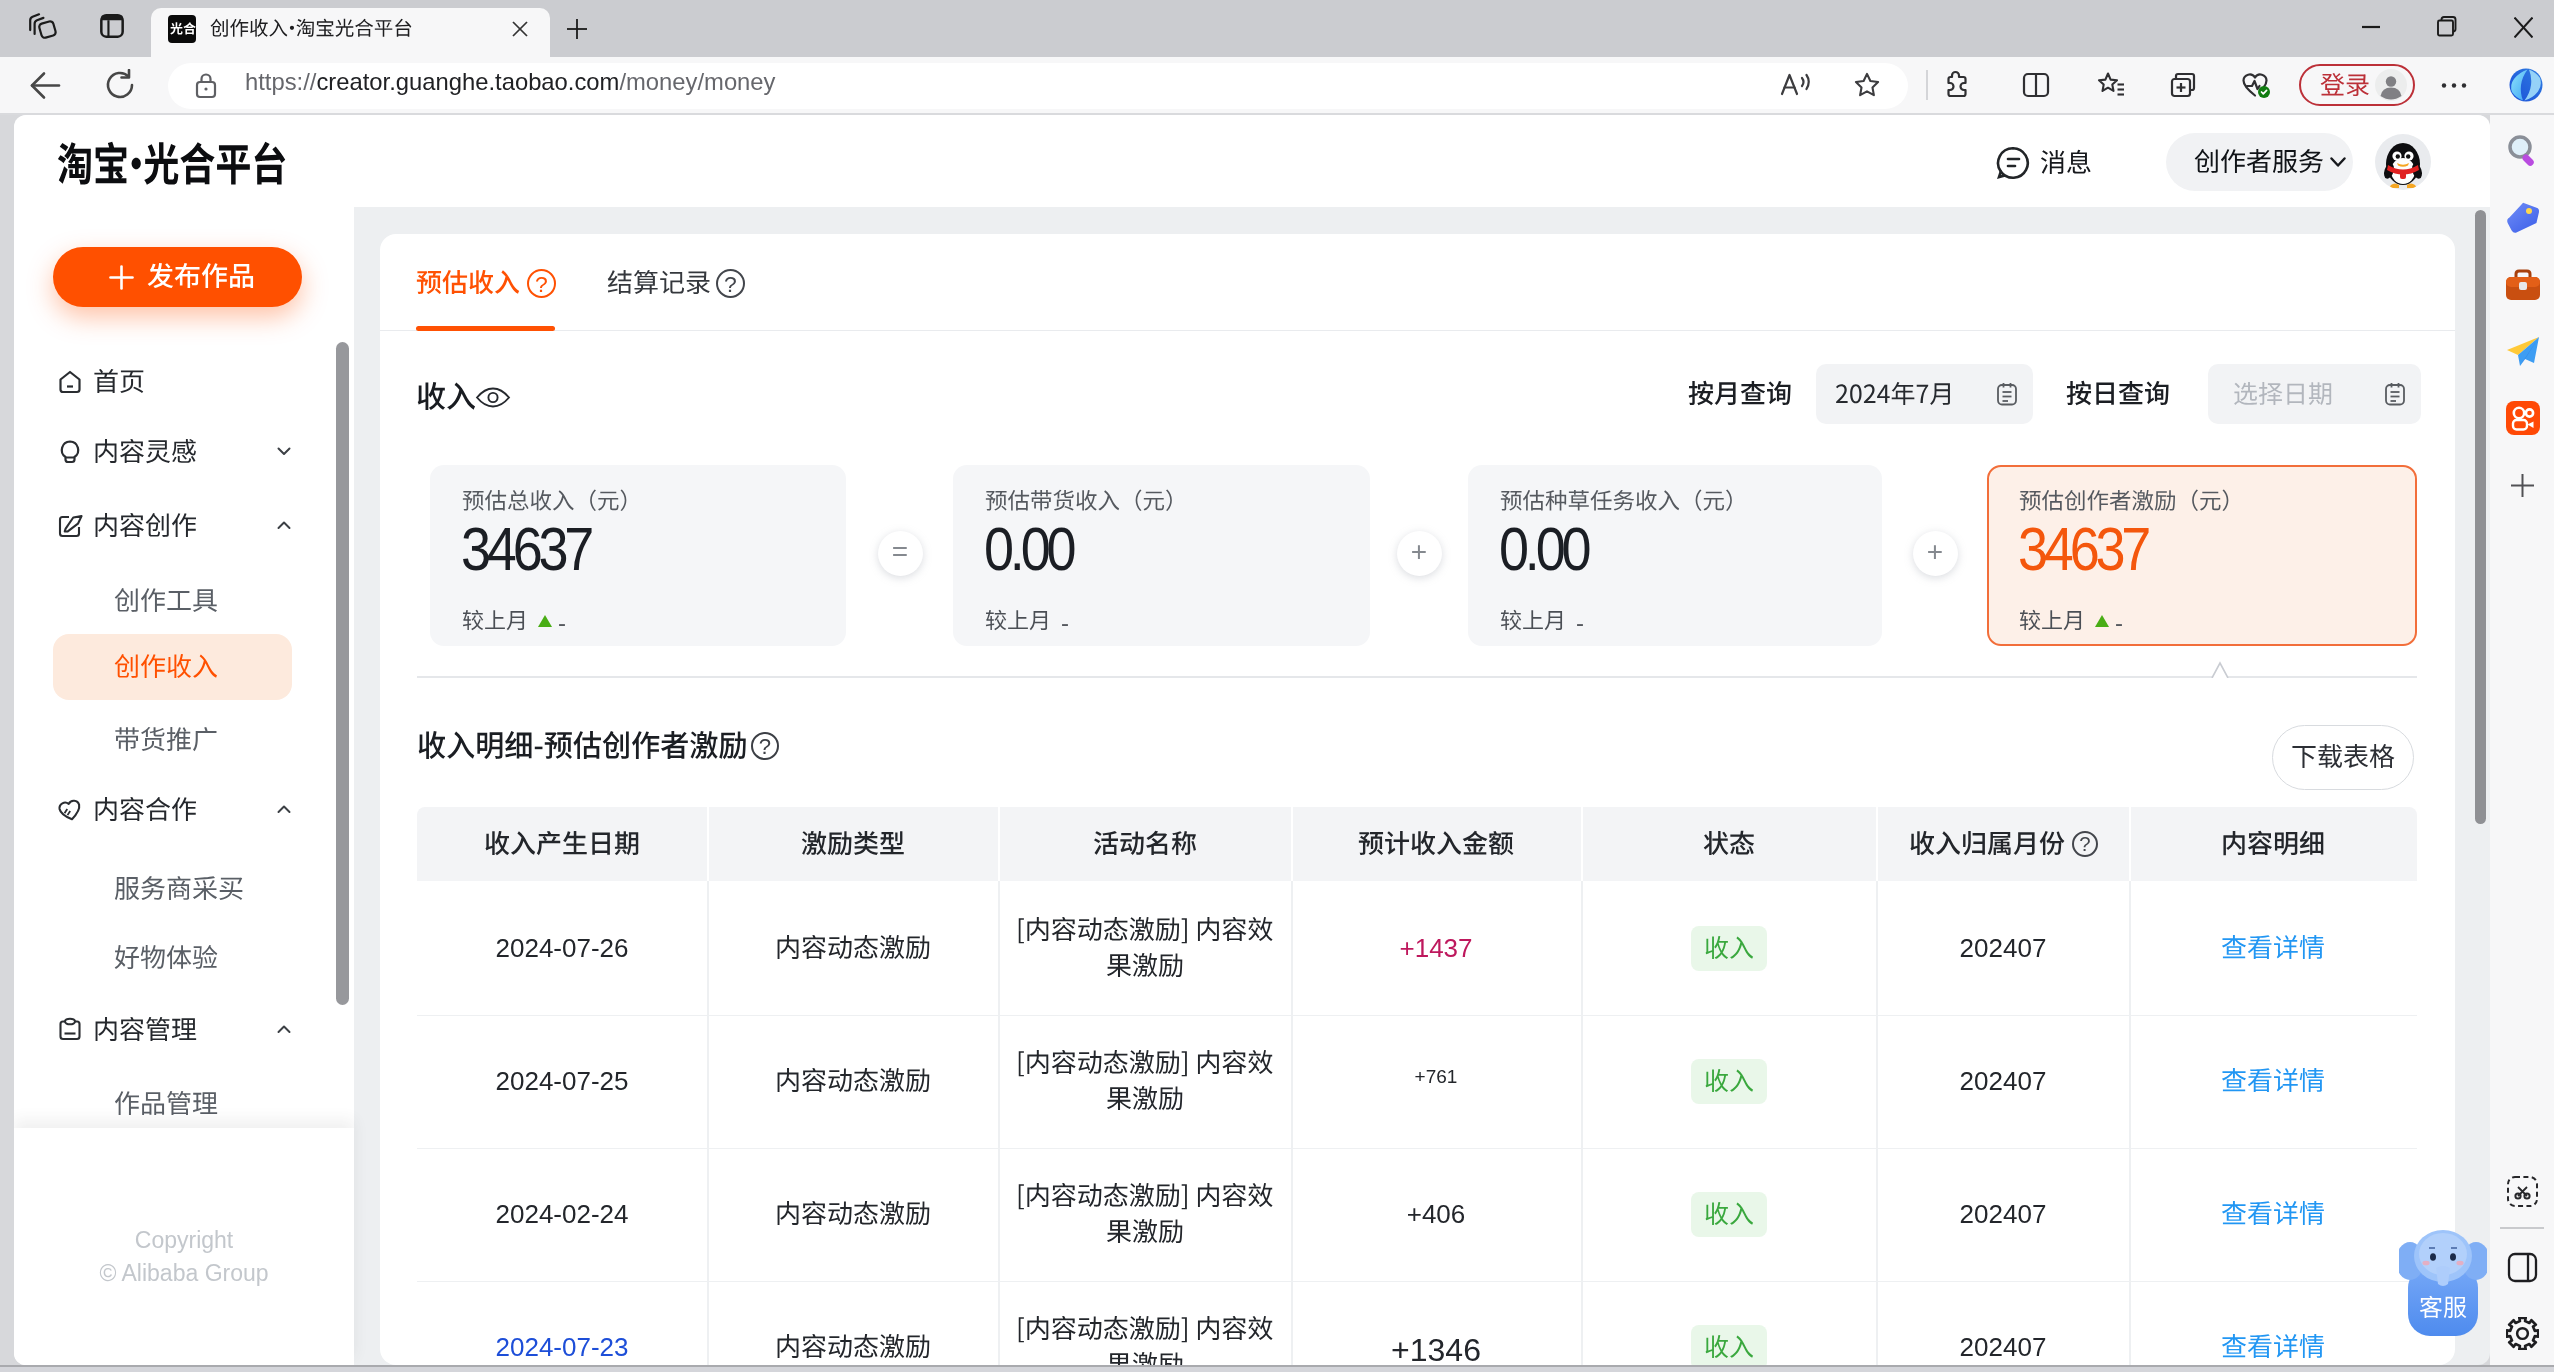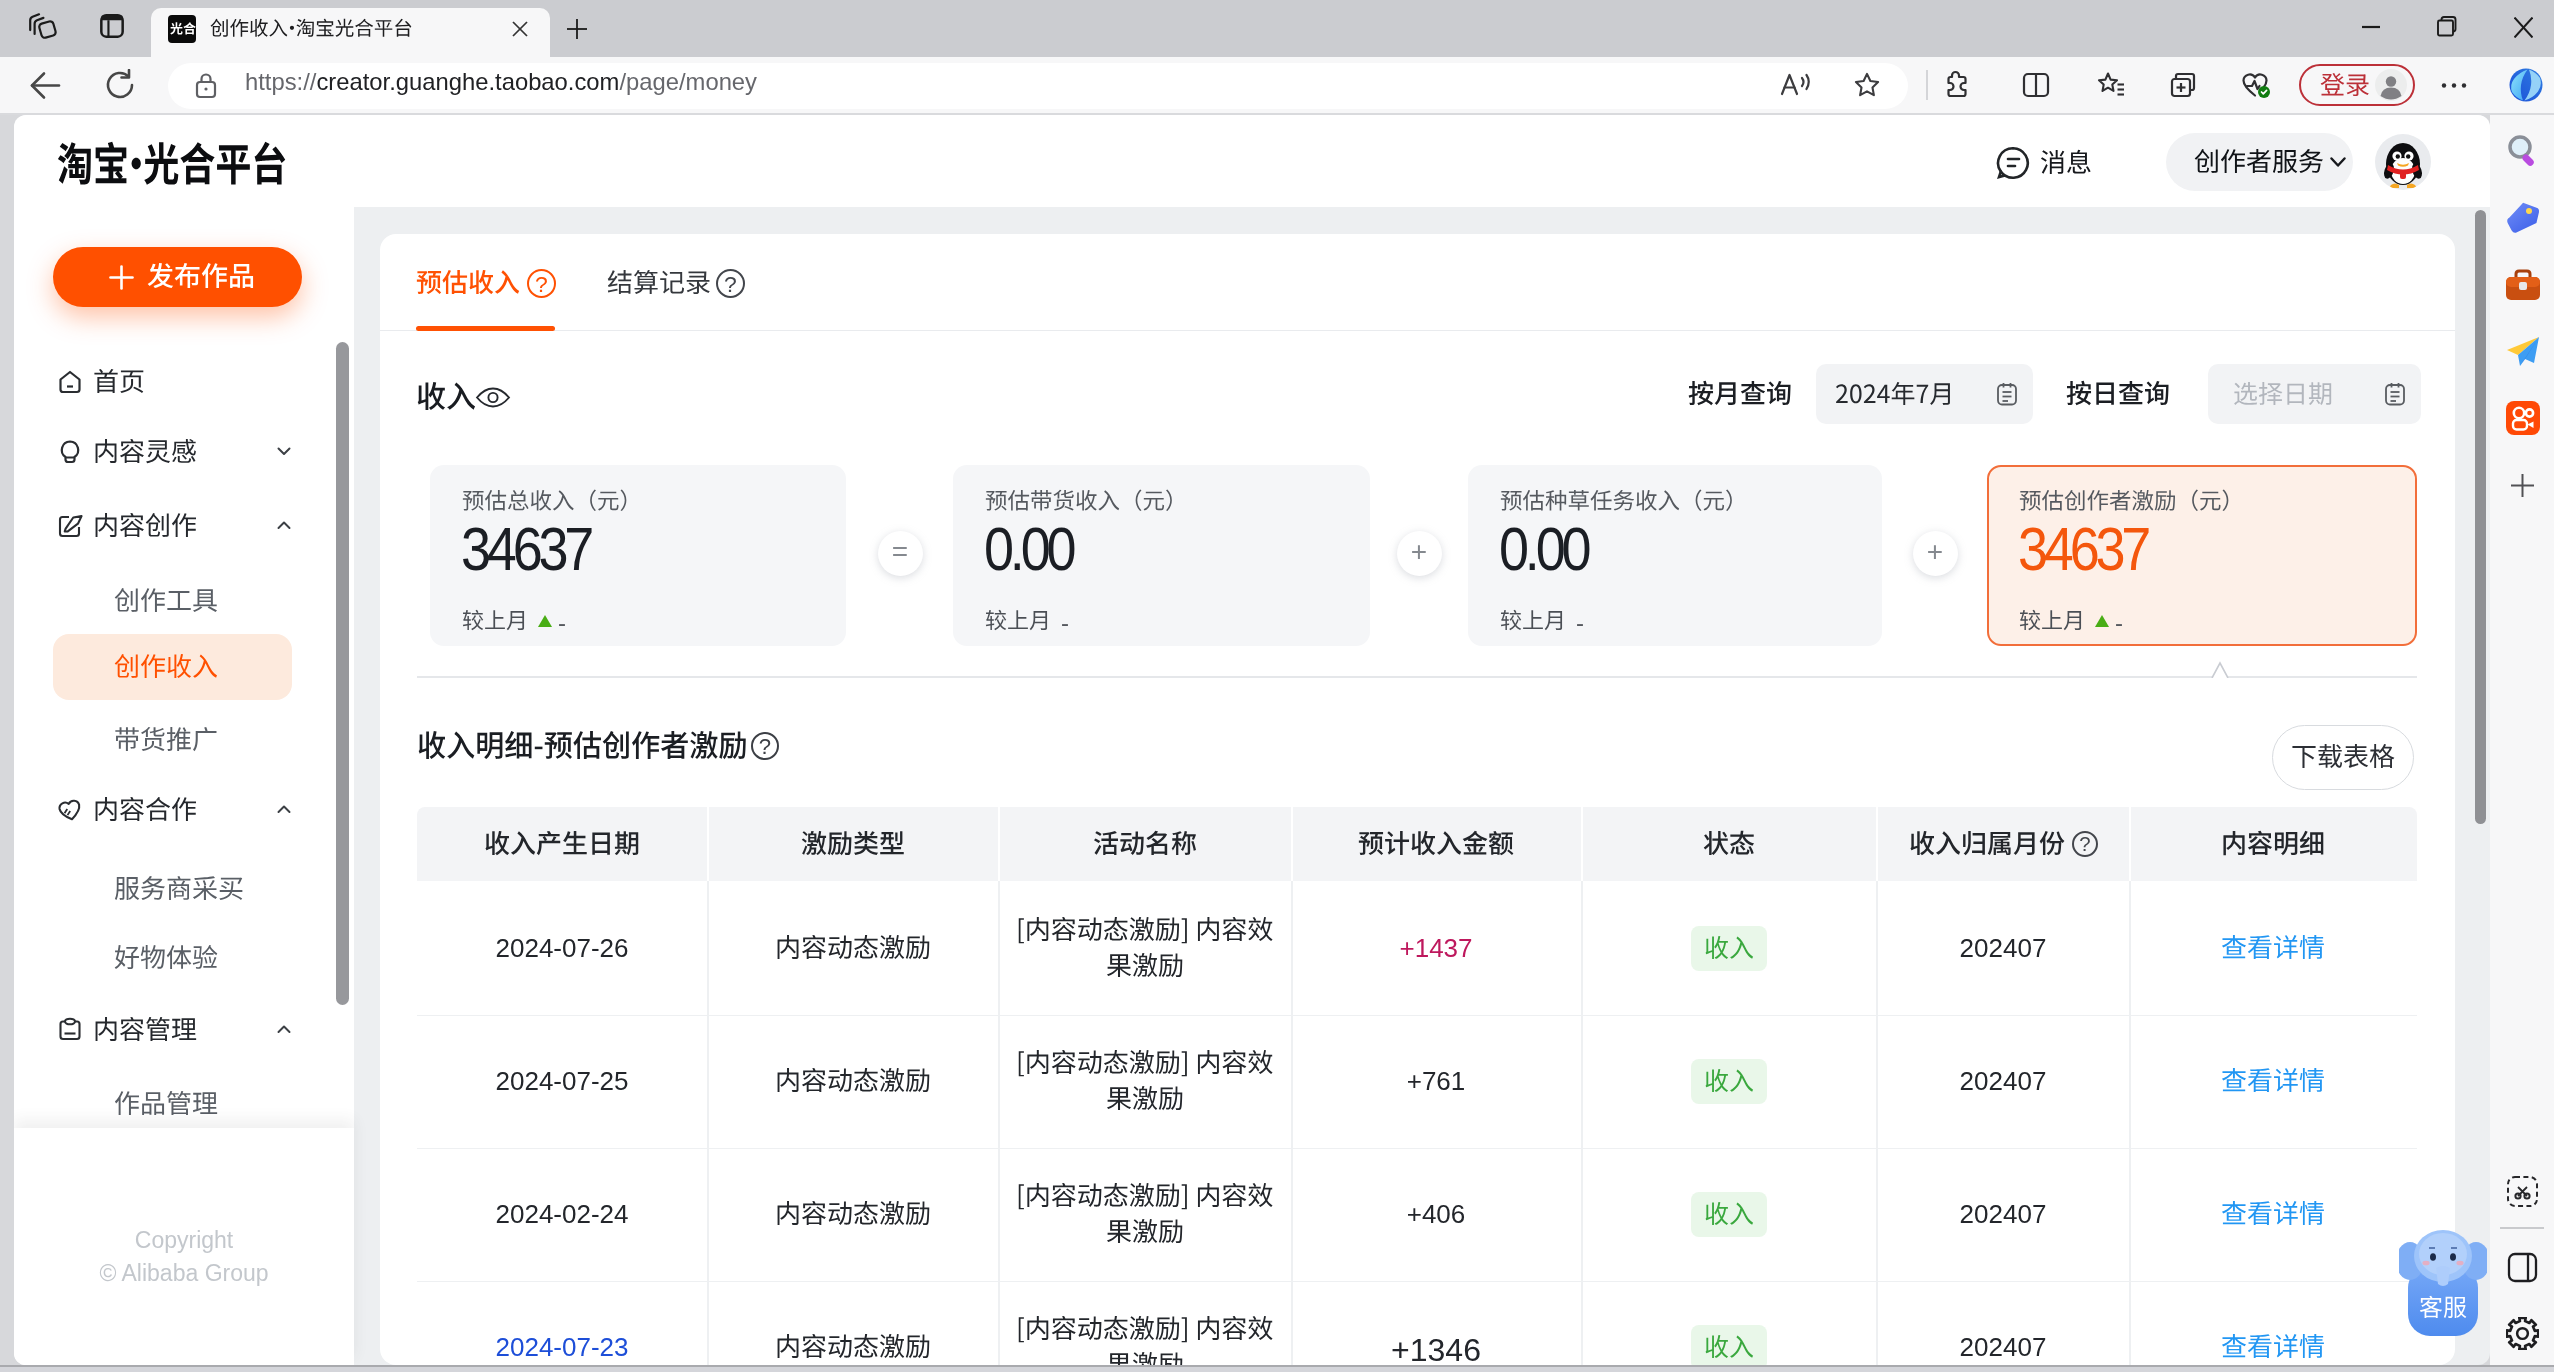--- a/index.html
+++ b/index.html
@@ -62,21 +62,21 @@
 <svg style="position:absolute;left:104px;top:69px" width="32" height="32" viewBox="0 0 32 32" fill="none" stroke="#474747" stroke-width="2.6" stroke-linecap="round">
 <path d="M28 16 A12 12 0 1 1 24.5 7.5"></path>
     <path d="M25 1 L25 8.5 L17.5 8.5" stroke-linejoin="round"></path>
   </svg>
 <div style="position:absolute;left:168px;top:63px;width:1740px;height:46px;background:#ffffff;border-radius:23px"></div>
 <svg style="position:absolute;left:194px;top:71px" width="24" height="30" viewBox="0 0 24 30" fill="none" stroke="#5f6064" stroke-width="2.2">
 <rect x="3" y="11" width="18" height="15" rx="3"></rect>
     <path d="M7.5 11 L7.5 8 A4.5 4.5 0 0 1 16.5 8 L16.5 11"></path>
     <circle cx="12" cy="18" r="1.6" fill="#5f6064" stroke="none"></circle>
   </svg>
-<div style="position:absolute;left:245px;top:67.5px;font-family:'Liberation Sans',sans-serif;font-size:23.8px;color:#202124;font-weight:400;white-space:pre"><span style="color:#66676c">https://</span><span style="color:#202124">creator.guanghe.taobao.com</span><span style="color:#66676c">/page/money</span></div>
+<div style="position:absolute;left:245px;top:67.5px;font-family:'Liberation Sans',sans-serif;font-size:23.8px;color:#202124;font-weight:400;white-space:pre"><span style="color:#66676c">https://</span><span style="color:#202124">creator.guanghe.taobao.com</span><span style="color:#66676c">/money/money</span></div>
 <svg style="position:absolute;left:1780px;top:72px" width="32" height="26" viewBox="0 0 32 26" fill="none" stroke="#3c3c3f" stroke-width="2.2" stroke-linecap="round">
 <path d="M2 22 L9.5 3 L17 22" stroke-linejoin="round"></path>
     <line x1="4.5" y1="15.5" x2="14.5" y2="15.5"></line>
 <path d="M22 6 Q25 10 22 14"></path>
     <path d="M26.5 3 Q31 9.5 26.5 17"></path>
   </svg>
 <svg style="position:absolute;left:1853px;top:71px" width="28" height="28" viewBox="0 0 24 24" fill="none" stroke="#3c3c3f" stroke-width="1.8" stroke-linejoin="round">
 <path d="M12 2.5 L14.9 8.6 L21.5 9.5 L16.7 14.1 L17.9 20.7 L12 17.5 L6.1 20.7 L7.3 14.1 L2.5 9.5 L9.1 8.6 Z"></path>
   </svg>
 <div style="position:absolute;left:1926px;top:70px;width:2px;height:30px;background:#d4d5d8"></div>
@@ -720,21 +720,21 @@
         <use href="#gR_6548" transform="translate(231.4 22.9) scale(0.0260 -0.0260)"></use>
       </g>
     </svg>
     <svg style="position:absolute;left:1092.0px;top:970.0px" width="79.0" height="28.1" viewBox="0 0 79.0 28.1" preserveAspectRatio="none">
       <g fill="#23262b">
         <use href="#gR_679c" transform="translate(0.0 22.9) scale(0.0260 -0.0260)"></use>
         <use href="#gR_6fc0" transform="translate(26.0 22.9) scale(0.0260 -0.0260)"></use>
         <use href="#gR_52b1" transform="translate(52.0 22.9) scale(0.0260 -0.0260)"></use>
       </g>
     </svg>
-    <div style="position:absolute;left:1422px;top:951px;transform:translateX(-50%);font-family:'Liberation Sans',sans-serif;font-size:26px;color:#23262b;font-weight:400;white-space:pre">+761</div>
+    <div style="position:absolute;left:1422px;top:951px;transform:translateX(-50%);font-family:'Liberation Sans',sans-serif;font-size:19px;color:#23262b;font-weight:400;white-space:pre">+761</div>
     <div style="position:absolute;left:1677px;top:943.5px;width:76px;height:45px;background:#e9f7e9;border-radius:8px"></div>
     <svg style="position:absolute;left:1690.0px;top:952.5px" width="51.0" height="27.0" viewBox="0 0 51.0 27.0" preserveAspectRatio="none">
       <g fill="#3aa83e">
         <use href="#gR_6536" transform="translate(0.0 22.0) scale(0.0250 -0.0250)"></use>
         <use href="#gR_5165" transform="translate(25.0 22.0) scale(0.0250 -0.0250)"></use>
       </g>
     </svg>
     <div style="position:absolute;left:1989px;top:951px;transform:translateX(-50%);font-family:'Liberation Sans',sans-serif;font-size:26px;color:#23262b;font-weight:400;white-space:pre">202407</div>
     <svg style="position:absolute;left:2207.0px;top:952.0px" width="105.0" height="28.1" viewBox="0 0 105.0 28.1" preserveAspectRatio="none">
       <g fill="#2196f3">

